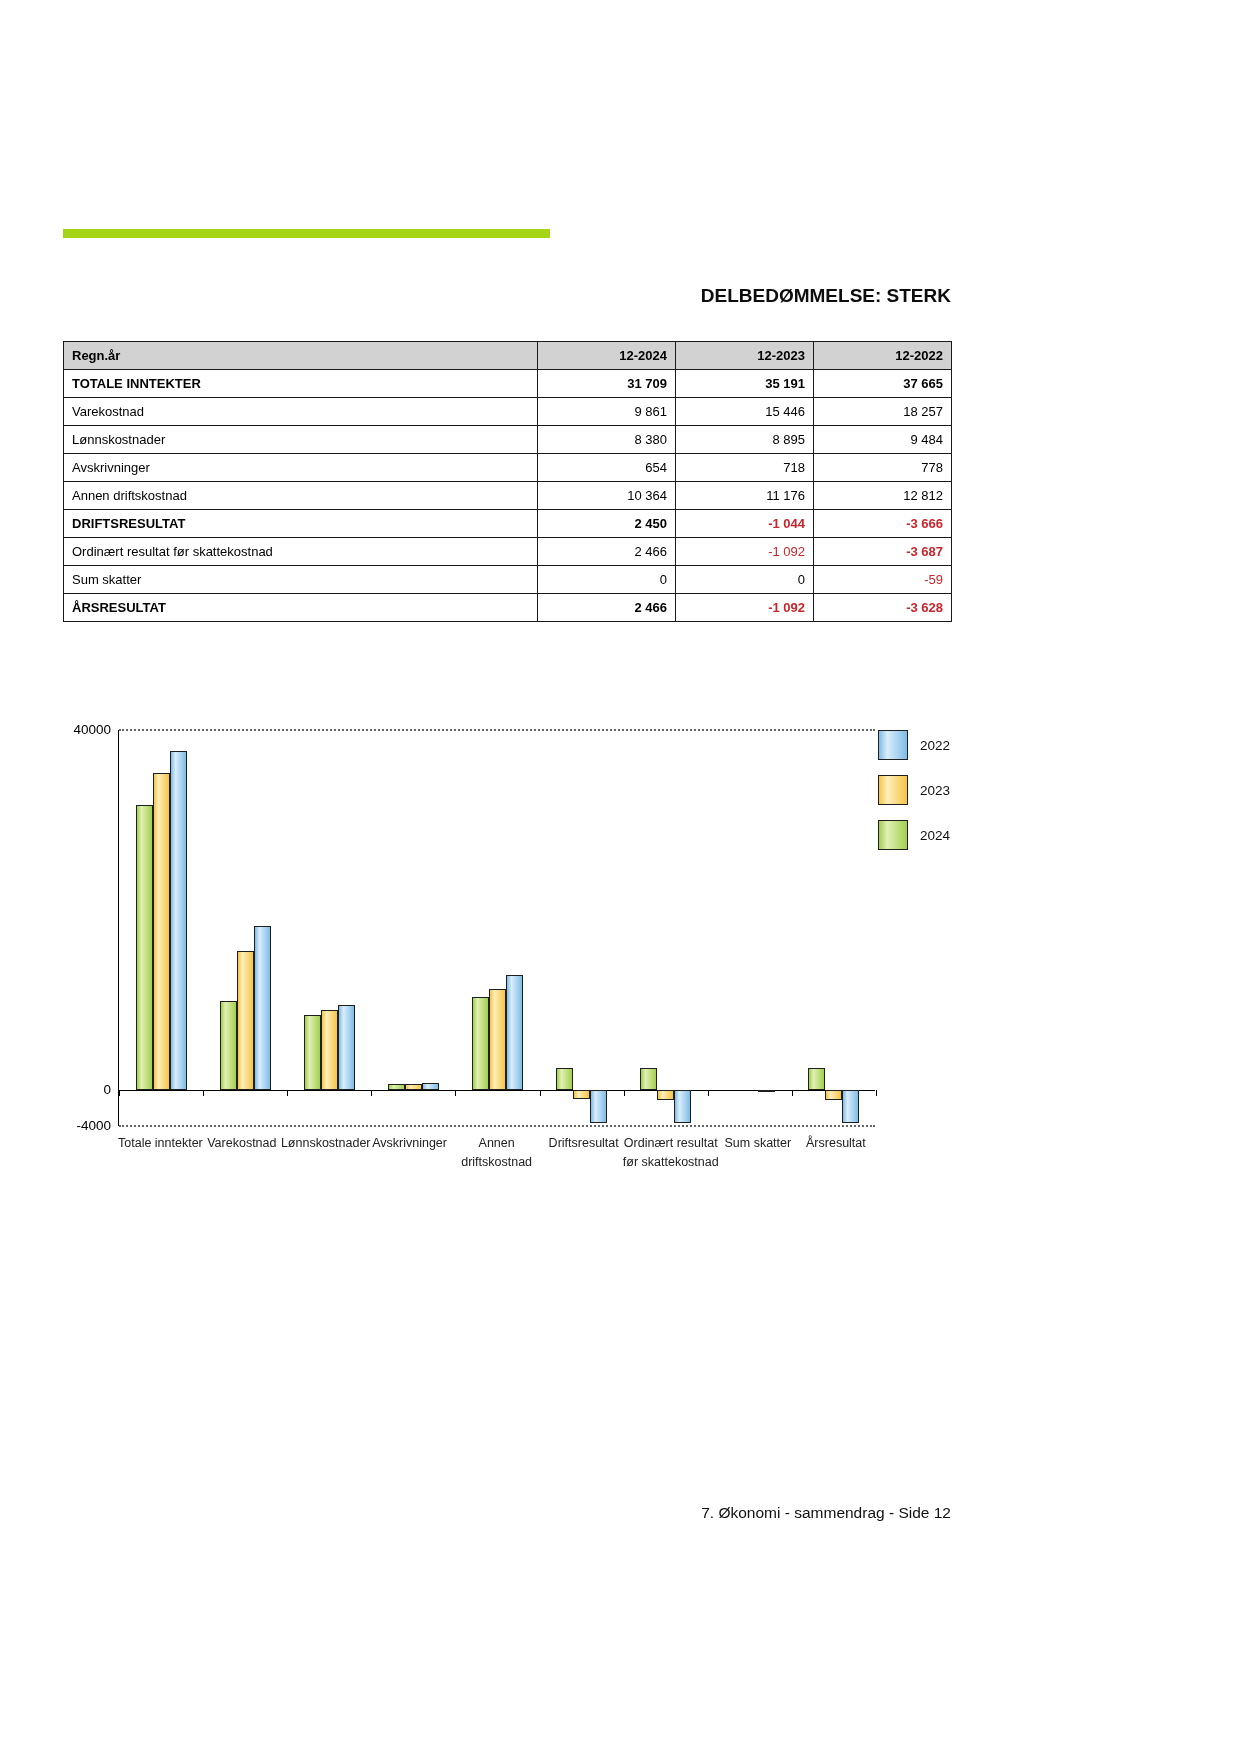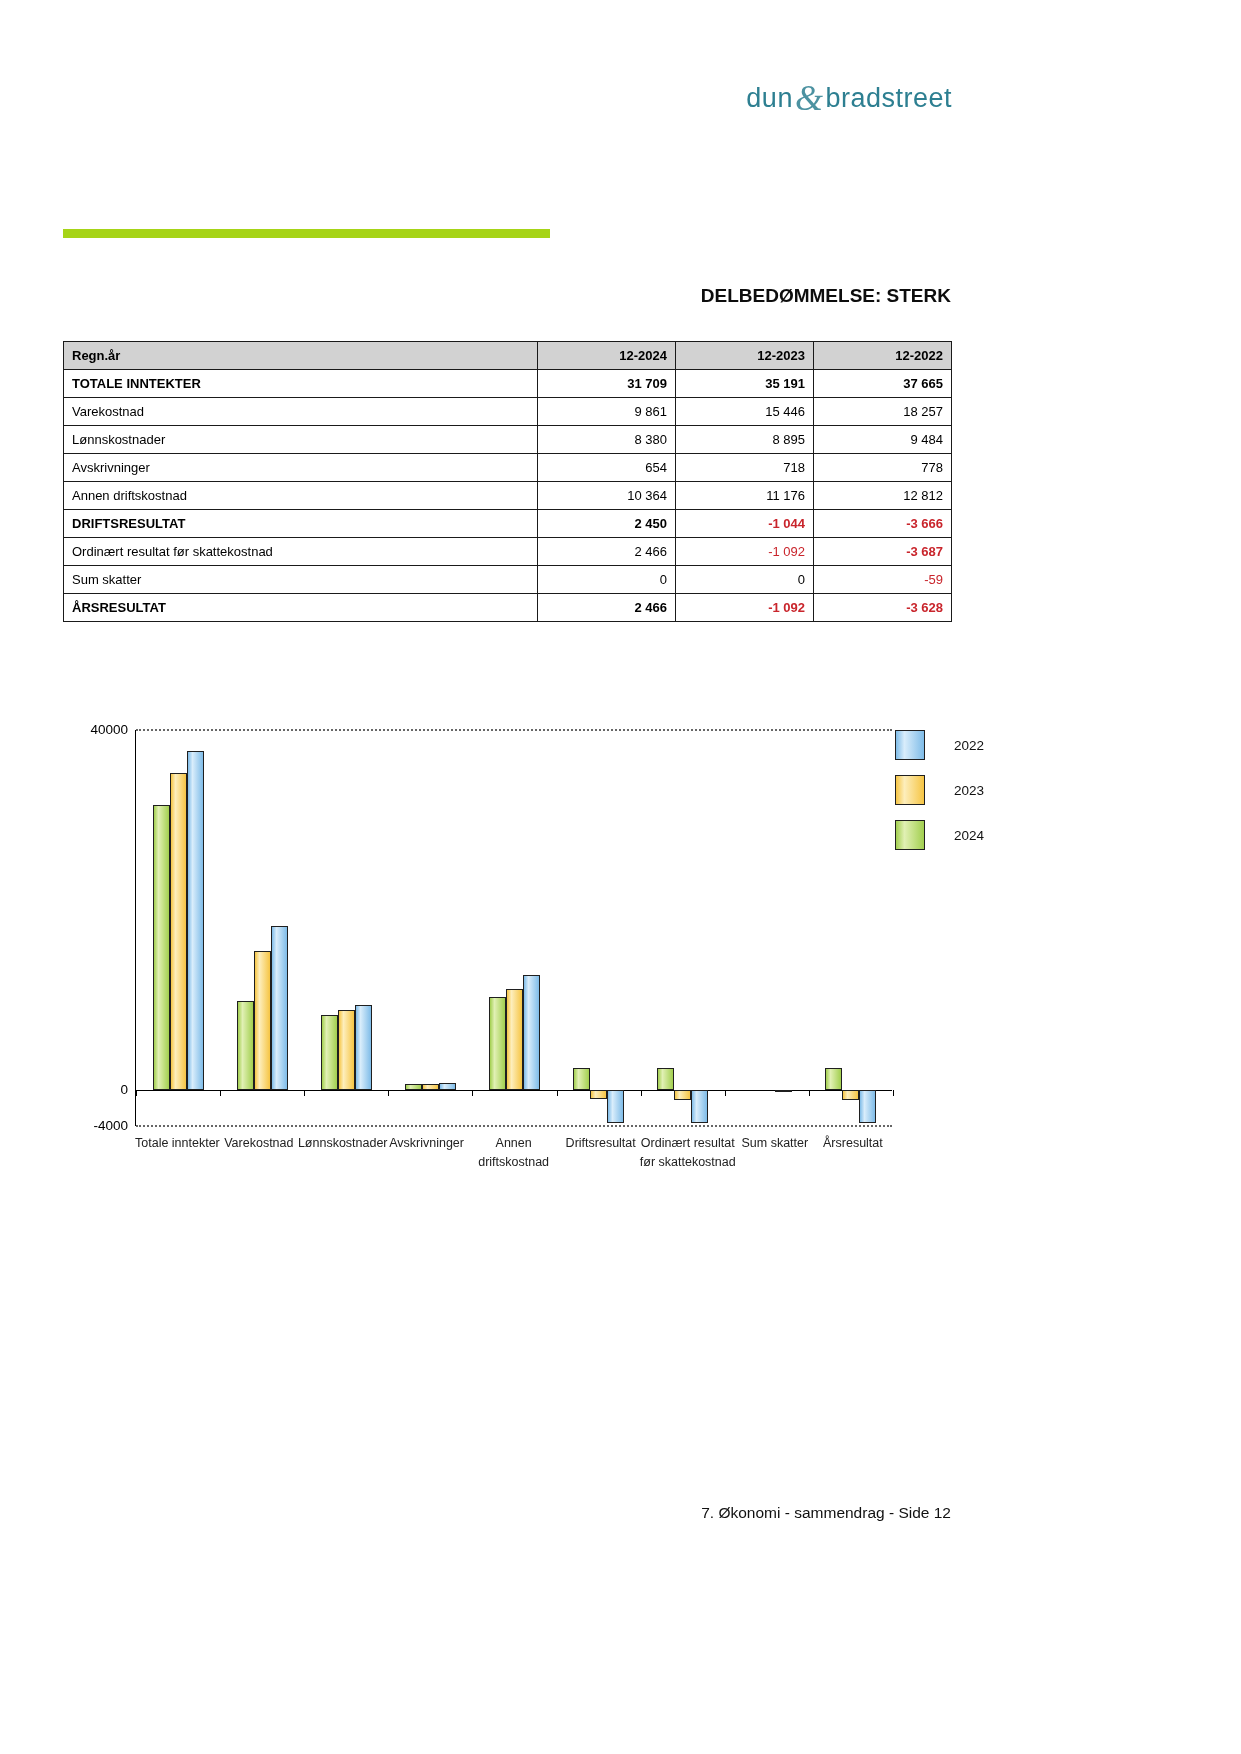--- a/index.html
+++ b/index.html
@@ -42,21 +42,21 @@
   .results-table th, .results-table td {
     border:1px solid #1a1a1a; padding:3px 8px; height:28px; overflow:hidden;
   }
   .results-table th { background:#d2d2d2; font-weight:bold; text-align:right; }
   .results-table th.label-col { text-align:left; width:474px; }
   .results-table th.num { width:138px; }
   .results-table td.num { text-align:right; }
   .results-table tr.bold-row { font-weight:bold; }
 
   
-  .chart { position:absolute; left:80px; top:716px; width:888px; height:500px; }
+  .chart { position:absolute; left:63px; top:716px; width:888px; height:500px; }
   .plot  { position:absolute; left:55px; top:14px; width:757px; height:396px;
            border-left:1.5px solid #000; }
   .gridline { position:absolute; left:0; width:100%; border-top:2px dotted #666; }
   .grid-top { top:-1px; }
   .grid-bottom { bottom:-1px; }
   .zero-line { position:absolute; left:0; width:100%; border-top:1.5px solid #000; }
   .bar { position:absolute; border:1px solid #1f1f1f; }
   .tick { position:absolute; width:1px; height:6px; background:#000; }
 
   .ytick { position:absolute; left:0; width:48px; text-align:right;
@@ -66,33 +66,30 @@
   .ytick-bottom { top:402px; }
 
   .xlabels { position:absolute; left:55px; top:418px; width:757px; display:flex; }
   .xlabel { flex:1; display:flex; justify-content:center; }
   .xlabel span { display:inline-block; width:max-content; max-width:96px;
                  text-align:center; font-size:12.5px; line-height:1.55; color:#222; }
 
   .legend { position:absolute; left:815px; top:14px; }
   .legend-row { display:flex; align-items:center; margin-bottom:15px; }
   .legend-box { display:inline-block; width:30px; height:30px; border:1px solid #1f1f1f; }
-  .legend-label { margin-left:29px; font-size:13.5px; color:#111; }
+  .legend-label { margin-left:12px; font-size:13.5px; color:#111; }
 
   .footer { position:absolute; left:63px; top:1504px; width:888px; text-align:right;
             font-size:15.5px; color:#111; }
 </style>
 </head>
 <body>
 
 <div class="page">
 
-  <div class="logo" style="color: rgb(45, 127, 145);">
-    <span>dun</span><span class="amp">&amp;</span><span>bradstreet</span>
-  </div>
 
   <div class="accent-bar" style="background: rgb(166, 212, 23);"></div>
 
   <div class="assessment">DELBEDØMMELSE: STERK</div>
 
 
   <table class="results-table">
     <thead>
         <tr>
           <th class="label-col">Regn.år</th>

